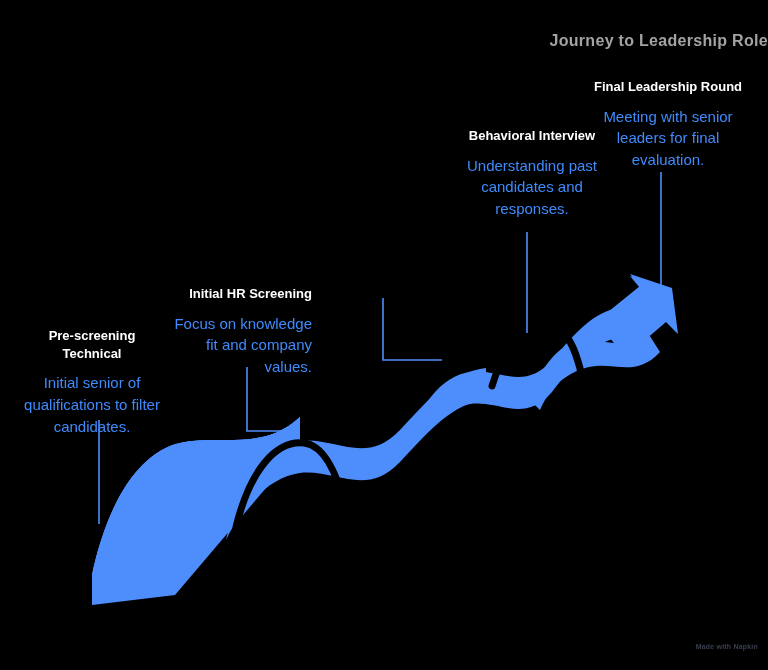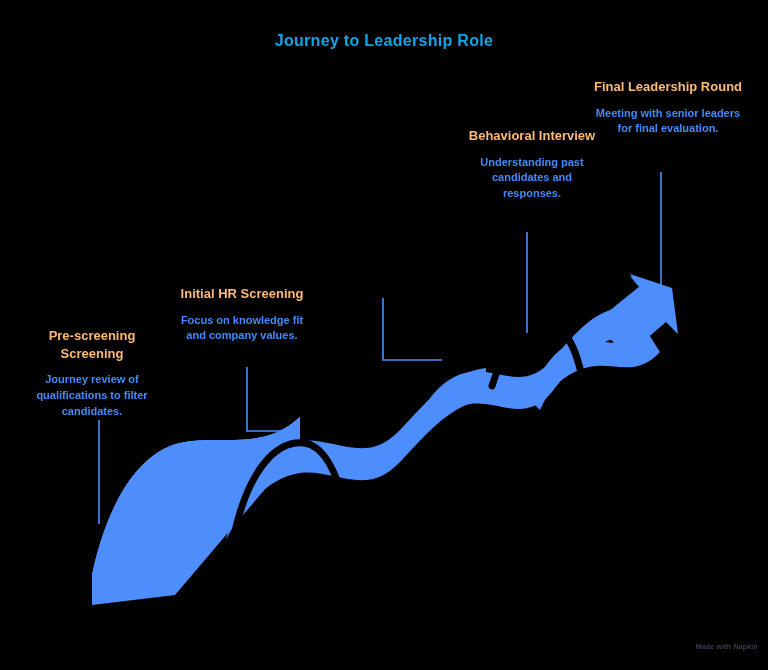--- a/index.html
+++ b/index.html
@@ -6,49 +6,49 @@
   body{
     width:768px;height:670px;position:relative;overflow:hidden;
     font-family:"Liberation Sans", sans-serif;
     -webkit-font-smoothing:antialiased;
   }
   #stage{position:absolute;inset:0;width:768px;height:670px;}
 
   
   .title{
     position:absolute;left:0;right:0;top:32px;
-    text-align:center;
+    text-align:right;
     font-size:16px;font-weight:700;letter-spacing:.3px;
-    color:#0ea5e9;
+    color:#a3a3a3;
     white-space:nowrap;
   }
 
   
   .art{position:absolute;left:0;top:0;width:768px;height:670px;}
 
   
   .label{
     position:absolute;
     text-align:center;
     color:#3b82f6;
   }
   .label .head{
     font-size:13px;font-weight:700;line-height:1.35;
-    color:#fdba74;
+    color:#ffffff;
     margin:0 0 10px 0;
   }
   .label .body{
-    font-size:11px;font-weight:700;line-height:1.45;
+    font-size:15px;font-weight:400;line-height:1.45;
     color:#3f8bfc;
     margin:0;
   }
 
   
   .l1{left:22px;  top:327px; width:140px;}
-  .l2{left:172px; top:285px; width:140px;}
+  .l2{left:172px; top:285px; width:140px;text-align:right;}
   .l3{left:318px; top:222px; width:140px;}
   .l4{left:462px; top:127px; width:140px;text-align:center;}
   .l5{left:592px; top:78px;  width:152px;}
 
   
   .watermark{
     position:absolute;right:10px;bottom:20px;
     font-size:7px;font-weight:700;
     color:#3a3f52;letter-spacing:.2px;
     white-space:nowrap;
@@ -124,22 +124,22 @@
     <g stroke="#4d8efc" stroke-width="1.6" fill="none">
       <path d="M 99,420 L 99,524"></path>
       <path d="M 247,367 L 247,431 L 300,431"></path>
       <path d="M 383,298 L 383,360 L 442,360"></path>
       <path d="M 527,232 L 527,333"></path>
       <path d="M 661,172 L 661,304"></path>
     </g>
   </svg>
 
   <div class="label l1">
-    <p class="head">Pre-screening Screening</p>
-    <p class="body">Journey review of qualifications to filter candidates.</p>
+    <p class="head">Pre-screening Technical</p>
+    <p class="body">Initial senior of qualifications to filter candidates.</p>
   </div>
 
   <div class="label l2">
     <p class="head">Initial HR Screening</p>
     <p class="body">Focus on knowledge fit and company values.</p>
   </div>
 
 
   <div class="label l4">
     <p class="head">Behavioral Interview</p>

